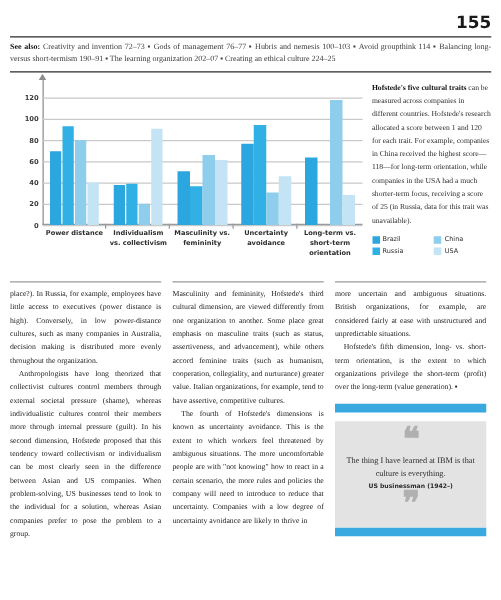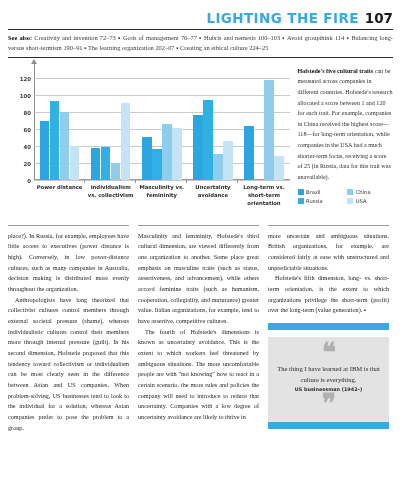--- a/index.html
+++ b/index.html
@@ -225,22 +225,21 @@
     margin-top: 1.5px;
     color: #2b2b2b;
   }
 </style>
 </head>
 <body>
 
 <div class="page">
 
   <div class="header-bar">
-    <span class="header-title">LIGHTING THE FIRE</span>
-    <span class="header-page">107</span>
+    <span class="header-page">155</span>
   </div>
   <div class="rule-top"></div>
 
   <div class="see-also">
     <b>See also:</b><span> Creativity and invention 72–73 ▪ Gods of management 76–77 ▪ Hubris and nemesis 100–103 ▪ Avoid groupthink 114 ▪ Balancing long- versus short-termism 190–91 ▪ The learning organization 202–07 ▪ Creating an ethical culture 224–25</span>
   </div>
   <div class="rule-bottom"></div>
 
   <div class="chart-block">
 

